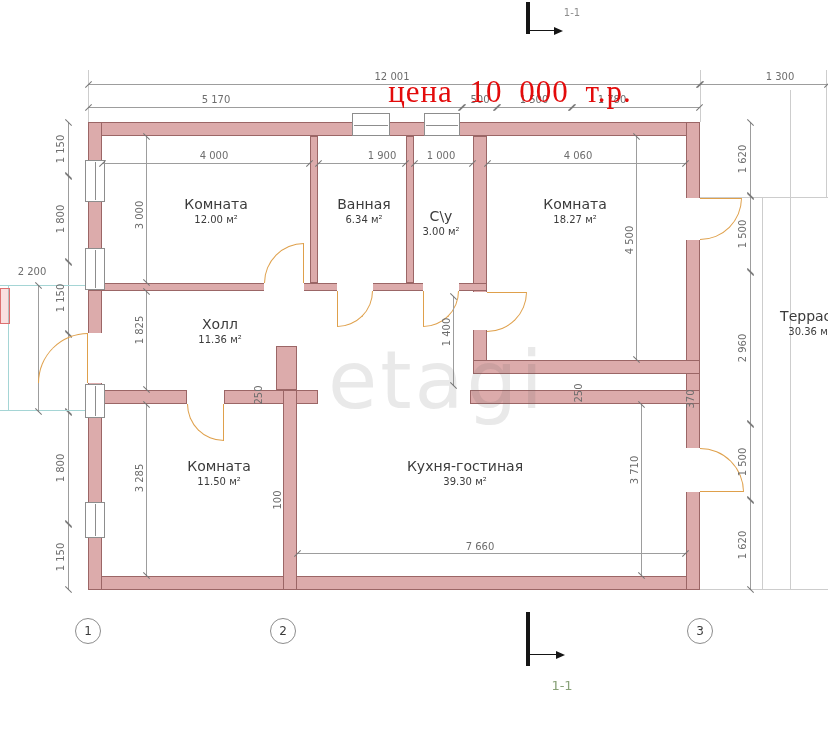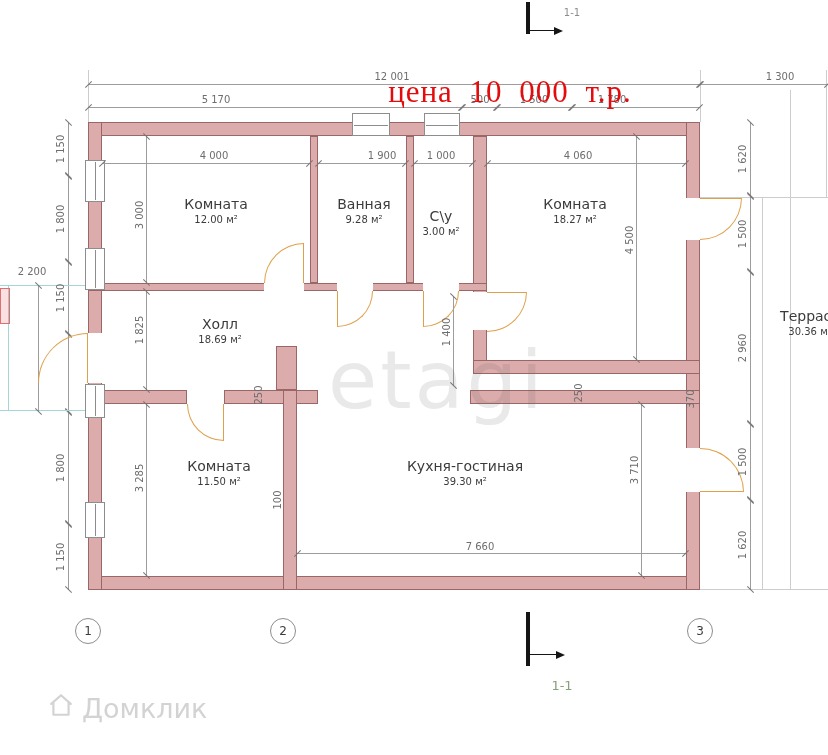--- a/index.html
+++ b/index.html
@@ -182,54 +182,46 @@
 
   <div class="dl h" style="left:297px;top:553px;width:389px"></div>
   <span class="dt c" style="left:480px;top:546px">7 660</span>
 
   <div class="room" style="left:216px;top:210px">
     <div class="nm">Комната</div>
     <div class="ar">12.00 м²</div>
   </div>
   <div class="room" style="left:364px;top:210px">
     <div class="nm">Ванная</div>
-    <div class="ar">9.28 м²</div>
+    <div class="ar">6.34 м²</div>
   </div>
   <div class="room" style="left:441px;top:222px">
     <div class="nm">С\у</div>
     <div class="ar">3.00 м²</div>
   </div>
   <div class="room" style="left:575px;top:210px">
     <div class="nm">Комната</div>
     <div class="ar">18.27 м²</div>
   </div>
   <div class="room" style="left:220px;top:330px">
     <div class="nm">Холл</div>
-    <div class="ar">18.69 м²</div>
+    <div class="ar">11.36 м²</div>
   </div>
   <div class="room" style="left:219px;top:472px">
     <div class="nm">Комната</div>
     <div class="ar">11.50 м²</div>
   </div>
   <div class="room" style="left:465px;top:472px">
     <div class="nm">Кухня-гостиная</div>
     <div class="ar">39.30 м²</div>
   </div>
   <div class="room" style="left:810px;top:322px">
     <div class="nm">Терраса</div>
     <div class="ar">30.36 м²</div>
   </div>
 
   <div class="axis" style="left:88px;top:631px">1</div>
   <div class="axis" style="left:283px;top:631px">2</div>
   <div class="axis" style="left:700px;top:631px">3</div>
 
   <div id="etagi">etagi</div>
-  <div id="domclick">
-    <span>
-      <svg width="26" height="26" viewBox="0 0 24 24">
-          <path d="M3 11 L12 3 L21 11 M5 10 V21 H19 V10" fill="none" stroke="#d3d3d3" stroke-width="2" stroke-linecap="round" stroke-linejoin="round"></path>
-        </svg>
-    </span>
-    <span>Домклик</span>
-  </div>
 
 </div>
 
 </body></html>

